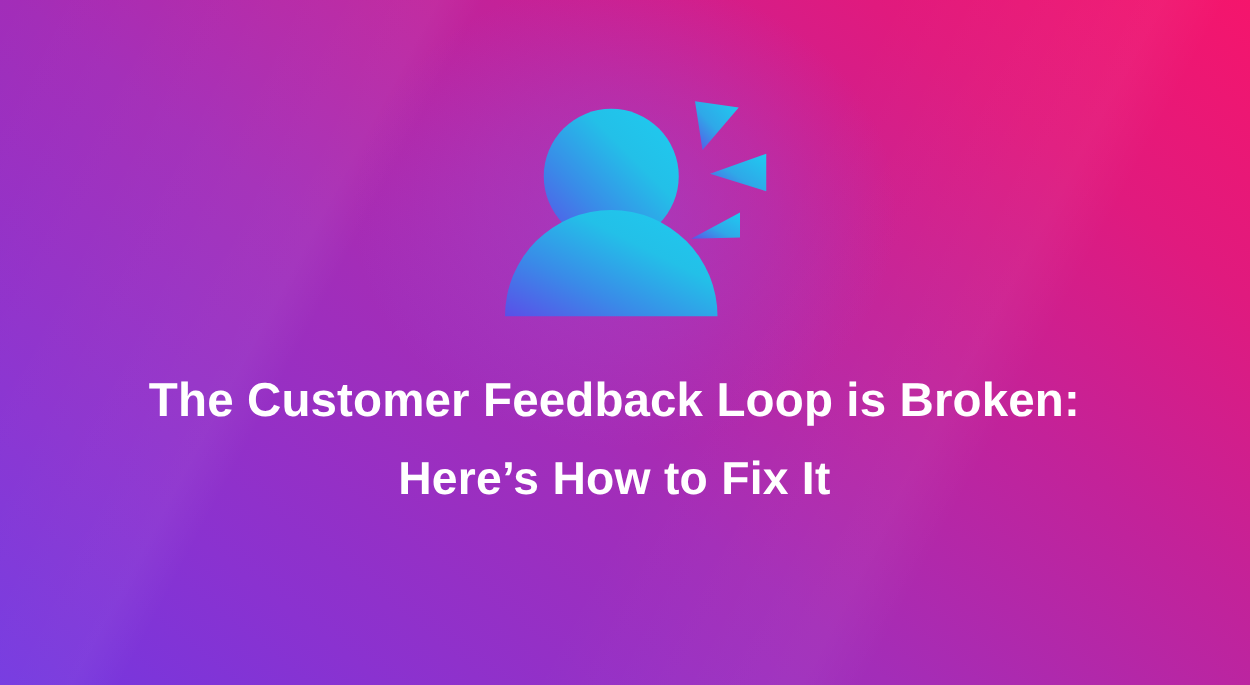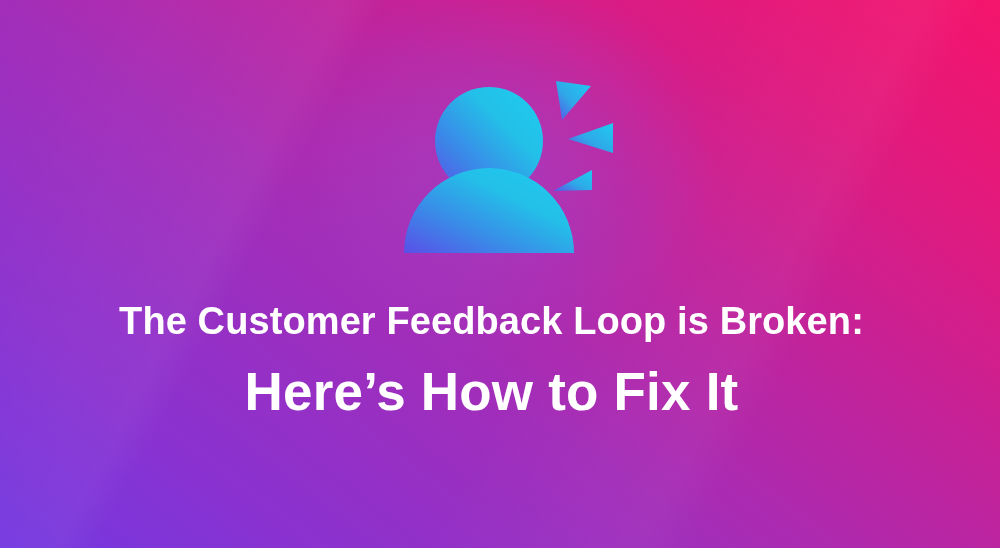--- a/index.html
+++ b/index.html
@@ -84,21 +84,21 @@
     font-size: 38px;
     font-weight: 700;
     letter-spacing: 0.1px;
     line-height: 1.12;
     white-space: nowrap;
   }
 
   .line2 {
     display: block;
     color: #ffffff;
-    font-size: 53px;
+    font-size: 37px;
     font-weight: 700;
     letter-spacing: 0.2px;
     line-height: 1.18;
     margin-top: 18px;
     white-space: nowrap;
   }
 </style>
 </head>
 <body>
 

